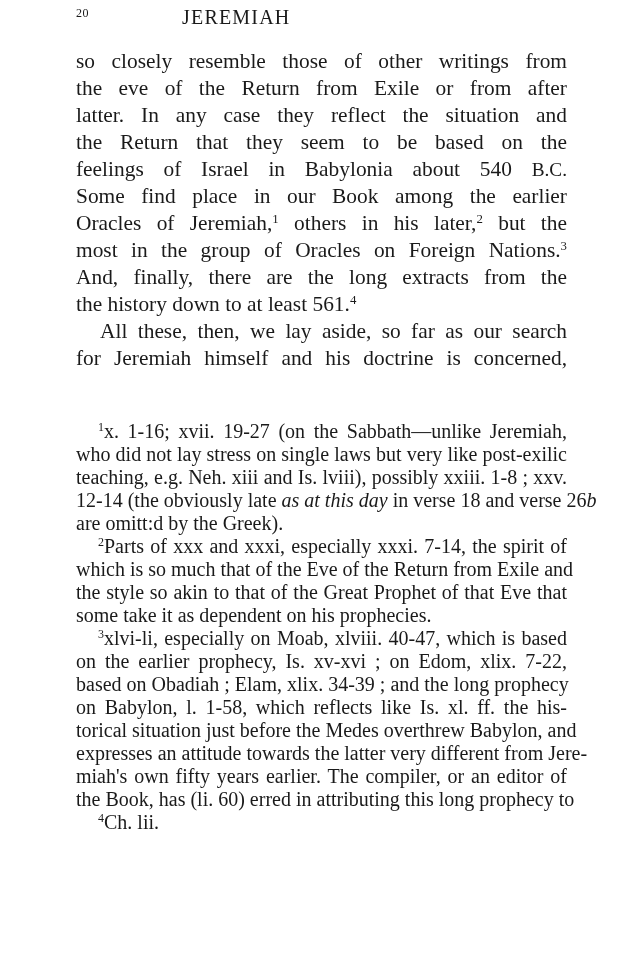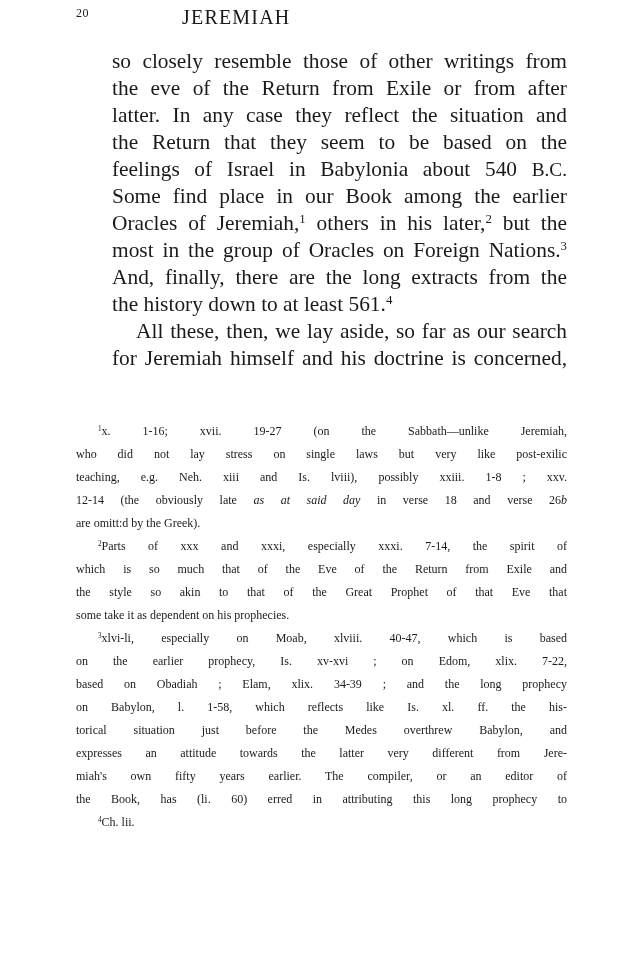--- a/index.html
+++ b/index.html
@@ -1,24 +1,24 @@
 <!DOCTYPE html>
 <html><head>
 <meta charset="utf-8">
 <style>
   html, body { margin: 0; padding: 0; background: #ffffff; }
   body { width: 618px; height: 956px; position: relative; overflow: hidden; color: #1a1a1a; font-family: "Liberation Serif", "DejaVu Serif", serif; }
   .header { position: absolute; top: 6px; left: 76px; width: 490px; height: 24px; }
   .page-num { position: absolute; left: 0; top: 0; font-size: 12px; letter-spacing: 0.5px; }
   .running-title { position: absolute; left: 0; width: 380px; text-align: left; top: 0; font-size: 20px; letter-spacing: 1.2px; left: 0; }
   .body-text { position: absolute; left: 76px; top: 48px; width: 491px; font-size: 21.4px; }
-  .body-text .ln { display: block; height: 27px; line-height: 27px; text-align: justify; text-align-last: justify; white-space: nowrap; margin-left: 36px; }
+  .body-text .ln { display: block; height: 27px; line-height: 27px; text-align: justify; text-align-last: justify; white-space: nowrap; }
   .body-text .ln.last { text-align-last: left; }
   .body-text .ln.indent { padding-left: 24px; }
-  .notes { position: absolute; left: 76px; top: 420px; width: 491px; font-size: 12px; }
+  .notes { position: absolute; left: 76px; top: 420px; width: 491px; font-size: 20px; }
   .notes .ln { display: block; height: 23px; line-height: 23px; text-align: justify; text-align-last: justify; white-space: nowrap; }
   .notes .ln.last { text-align-last: left; }
   .notes .ln.indent { padding-left: 22px; }
   sup { font-size: 60%; vertical-align: 0; position: relative; top: -0.55em; line-height: 0; }
   .sc { font-variant: small-caps; font-size: 90%; }
   i { font-style: italic; }
 </style>
 </head>
 <body>
 
@@ -40,21 +40,21 @@
   <span class="ln last"><span>the history down to at least 561.</span><sup>4</sup></span>
   <span class="ln indent">All these, then, we lay aside, so far as our search</span>
   <span class="ln">for Jeremiah himself and his doctrine is concerned,</span>
 </div>
 
 <div class="notes">
 
   <span class="ln indent"><sup>1</sup><span>x. 1-16; xvii. 19-27 (on the Sabbath—unlike Jeremiah,</span></span>
   <span class="ln">who did not lay stress on single laws but very like post-exilic</span>
   <span class="ln">teaching, e.g. Neh. xiii and Is. lviii), possibly xxiii. 1-8 ; xxv.</span>
-  <span class="ln"><span>12-14 (the obviously late </span><i>as at said day</i><span> in verse 18 and verse 26</span><i>b</i></span>
+  <span class="ln"><span>12-14 (the obviously late </span><i>as at this day</i><span> in verse 18 and verse 26</span><i>b</i></span>
   <span class="ln last">are omitt:d by the Greek).</span>
 
   <span class="ln indent"><sup>2</sup><span>Parts of xxx and xxxi, especially xxxi. 7-14, the spirit of</span></span>
   <span class="ln">which is so much that of the Eve of the Return from Exile and</span>
   <span class="ln">the style so akin to that of the Great Prophet of that Eve that</span>
   <span class="ln last">some take it as dependent on his prophecies.</span>
 
   <span class="ln indent"><sup>3</sup><span>xlvi-li, especially on Moab, xlviii. 40-47, which is based</span></span>
   <span class="ln">on the earlier prophecy, Is. xv-xvi ; on Edom, xlix. 7-22,</span>
   <span class="ln">based on Obadiah ; Elam, xlix. 34-39 ; and the long prophecy</span>

